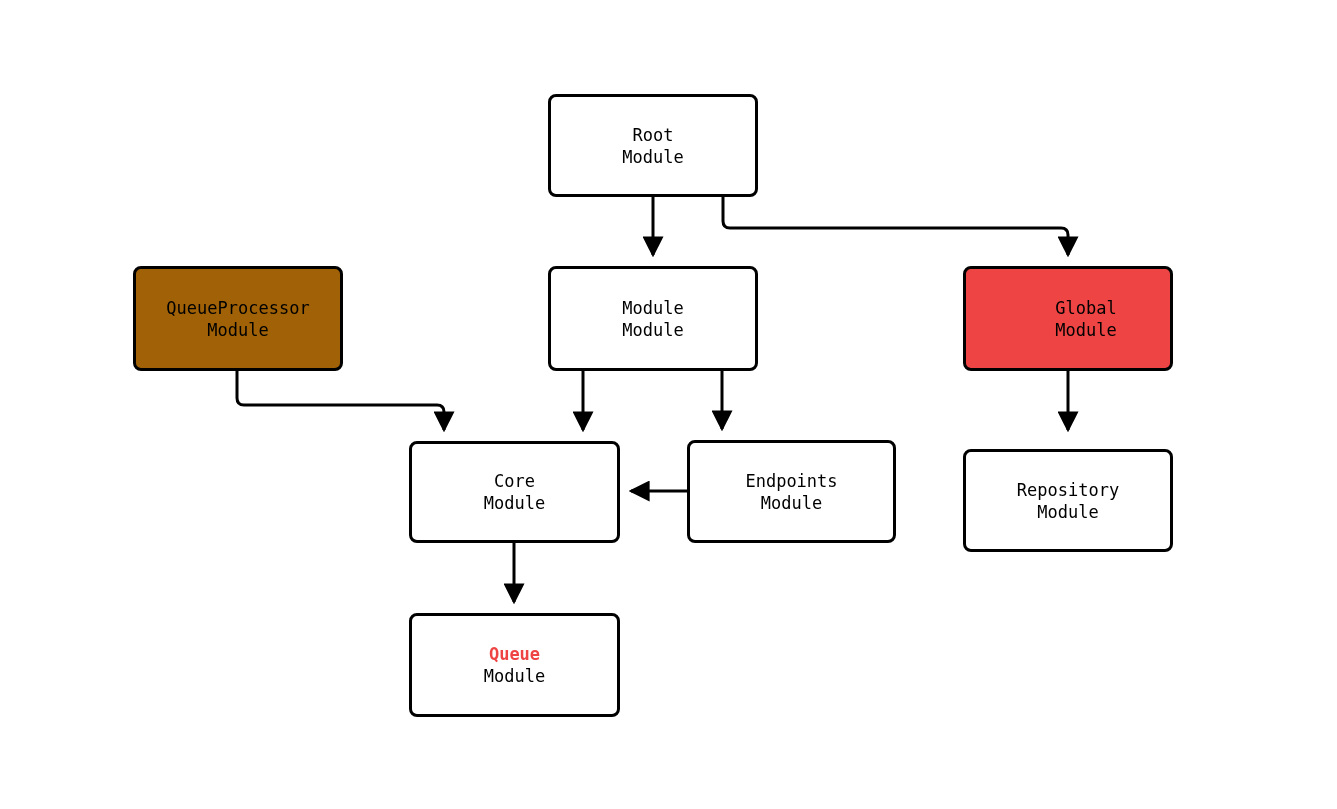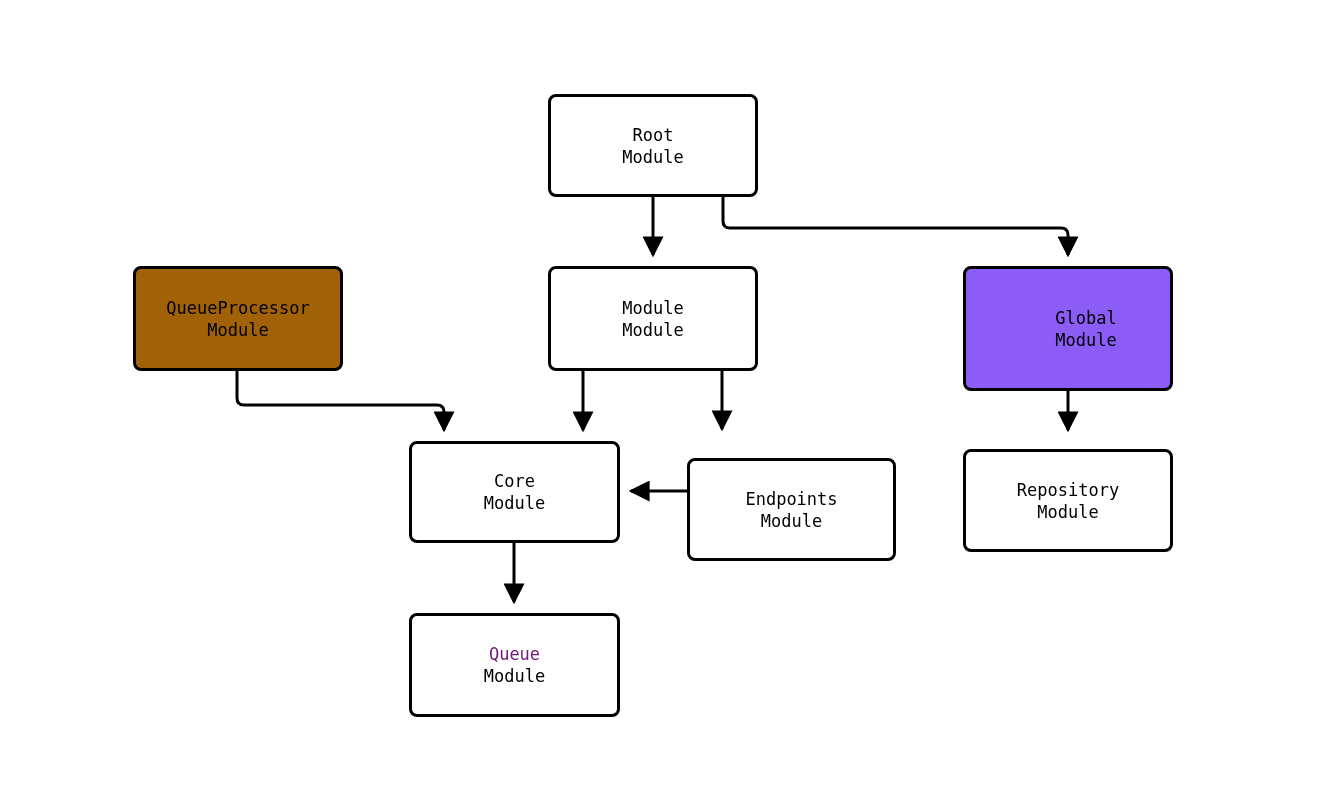--- a/index.html
+++ b/index.html
@@ -77,35 +77,35 @@
         <div class="node-line" style="color: rgb(0, 0, 0);">Module</div>
       </div>
       <div class="node" style="left: 133px; top: 266px; width: 210px; height: 105px; border-color: rgb(0, 0, 0); background: #a16207;">
         <div class="node-line" style="color: rgb(0, 0, 0);">QueueProcessor</div>
         <div class="node-line" style="color: rgb(0, 0, 0);">Module</div>
       </div>
       <div class="node" style="left: 548px; top: 266px; width: 210px; height: 105px; border-color: rgb(0, 0, 0); background: rgb(255, 255, 255);">
         <div class="node-line" style="color: rgb(0, 0, 0);">Module</div>
         <div class="node-line" style="color: rgb(0, 0, 0);">Module</div>
       </div>
-      <div class="node" style="left: 963px; top: 266px; width: 210px; height: 125px; border-color: rgb(0, 0, 0); background: #8b5cf6; padding-left: 36px;">
+      <div class="node" style="left: 963px; top: 266px; width: 210px; height: 105px; border-color: rgb(0, 0, 0); background: #ef4444; padding-left: 36px;">
         <div class="node-line" style="color: rgb(0, 0, 0);">Global</div>
         <div class="node-line" style="color: rgb(0, 0, 0);">Module</div>
       </div>
       <div class="node" style="left: 409px; top: 441px; width: 211px; height: 102px; border-color: rgb(0, 0, 0); background: rgb(255, 255, 255);">
         <div class="node-line" style="color: rgb(0, 0, 0);">Core</div>
         <div class="node-line" style="color: rgb(0, 0, 0);">Module</div>
       </div>
-      <div class="node" style="left: 687px; top: 440px; width: 209px; height: 103px; border-color: rgb(0, 0, 0); background: rgb(255, 255, 255); margin-top: 18px;">
+      <div class="node" style="left: 687px; top: 440px; width: 209px; height: 103px; border-color: rgb(0, 0, 0); background: rgb(255, 255, 255);">
         <div class="node-line" style="color: rgb(0, 0, 0);">Endpoints</div>
         <div class="node-line" style="color: rgb(0, 0, 0);">Module</div>
       </div>
       <div class="node" style="left: 963px; top: 441px; width: 210px; height: 103px; border-color: rgb(0, 0, 0); background: rgb(255, 255, 255); margin-top: 8px;">
         <div class="node-line" style="color: rgb(0, 0, 0);">Repository</div>
         <div class="node-line" style="color: rgb(0, 0, 0);">Module</div>
       </div>
       <div class="node" style="left: 409px; top: 613px; width: 211px; height: 104px; border-color: rgb(0, 0, 0); background: rgb(255, 255, 255);">
-        <div class="node-line" style="color: #701a75;">Queue</div>
+        <div class="node-line" style="color: #ef4444; font-weight: bold;">Queue</div>
         <div class="node-line" style="color: rgb(0, 0, 0);">Module</div>
       </div>
     </div>
 
 </div>
 
 </body></html>

